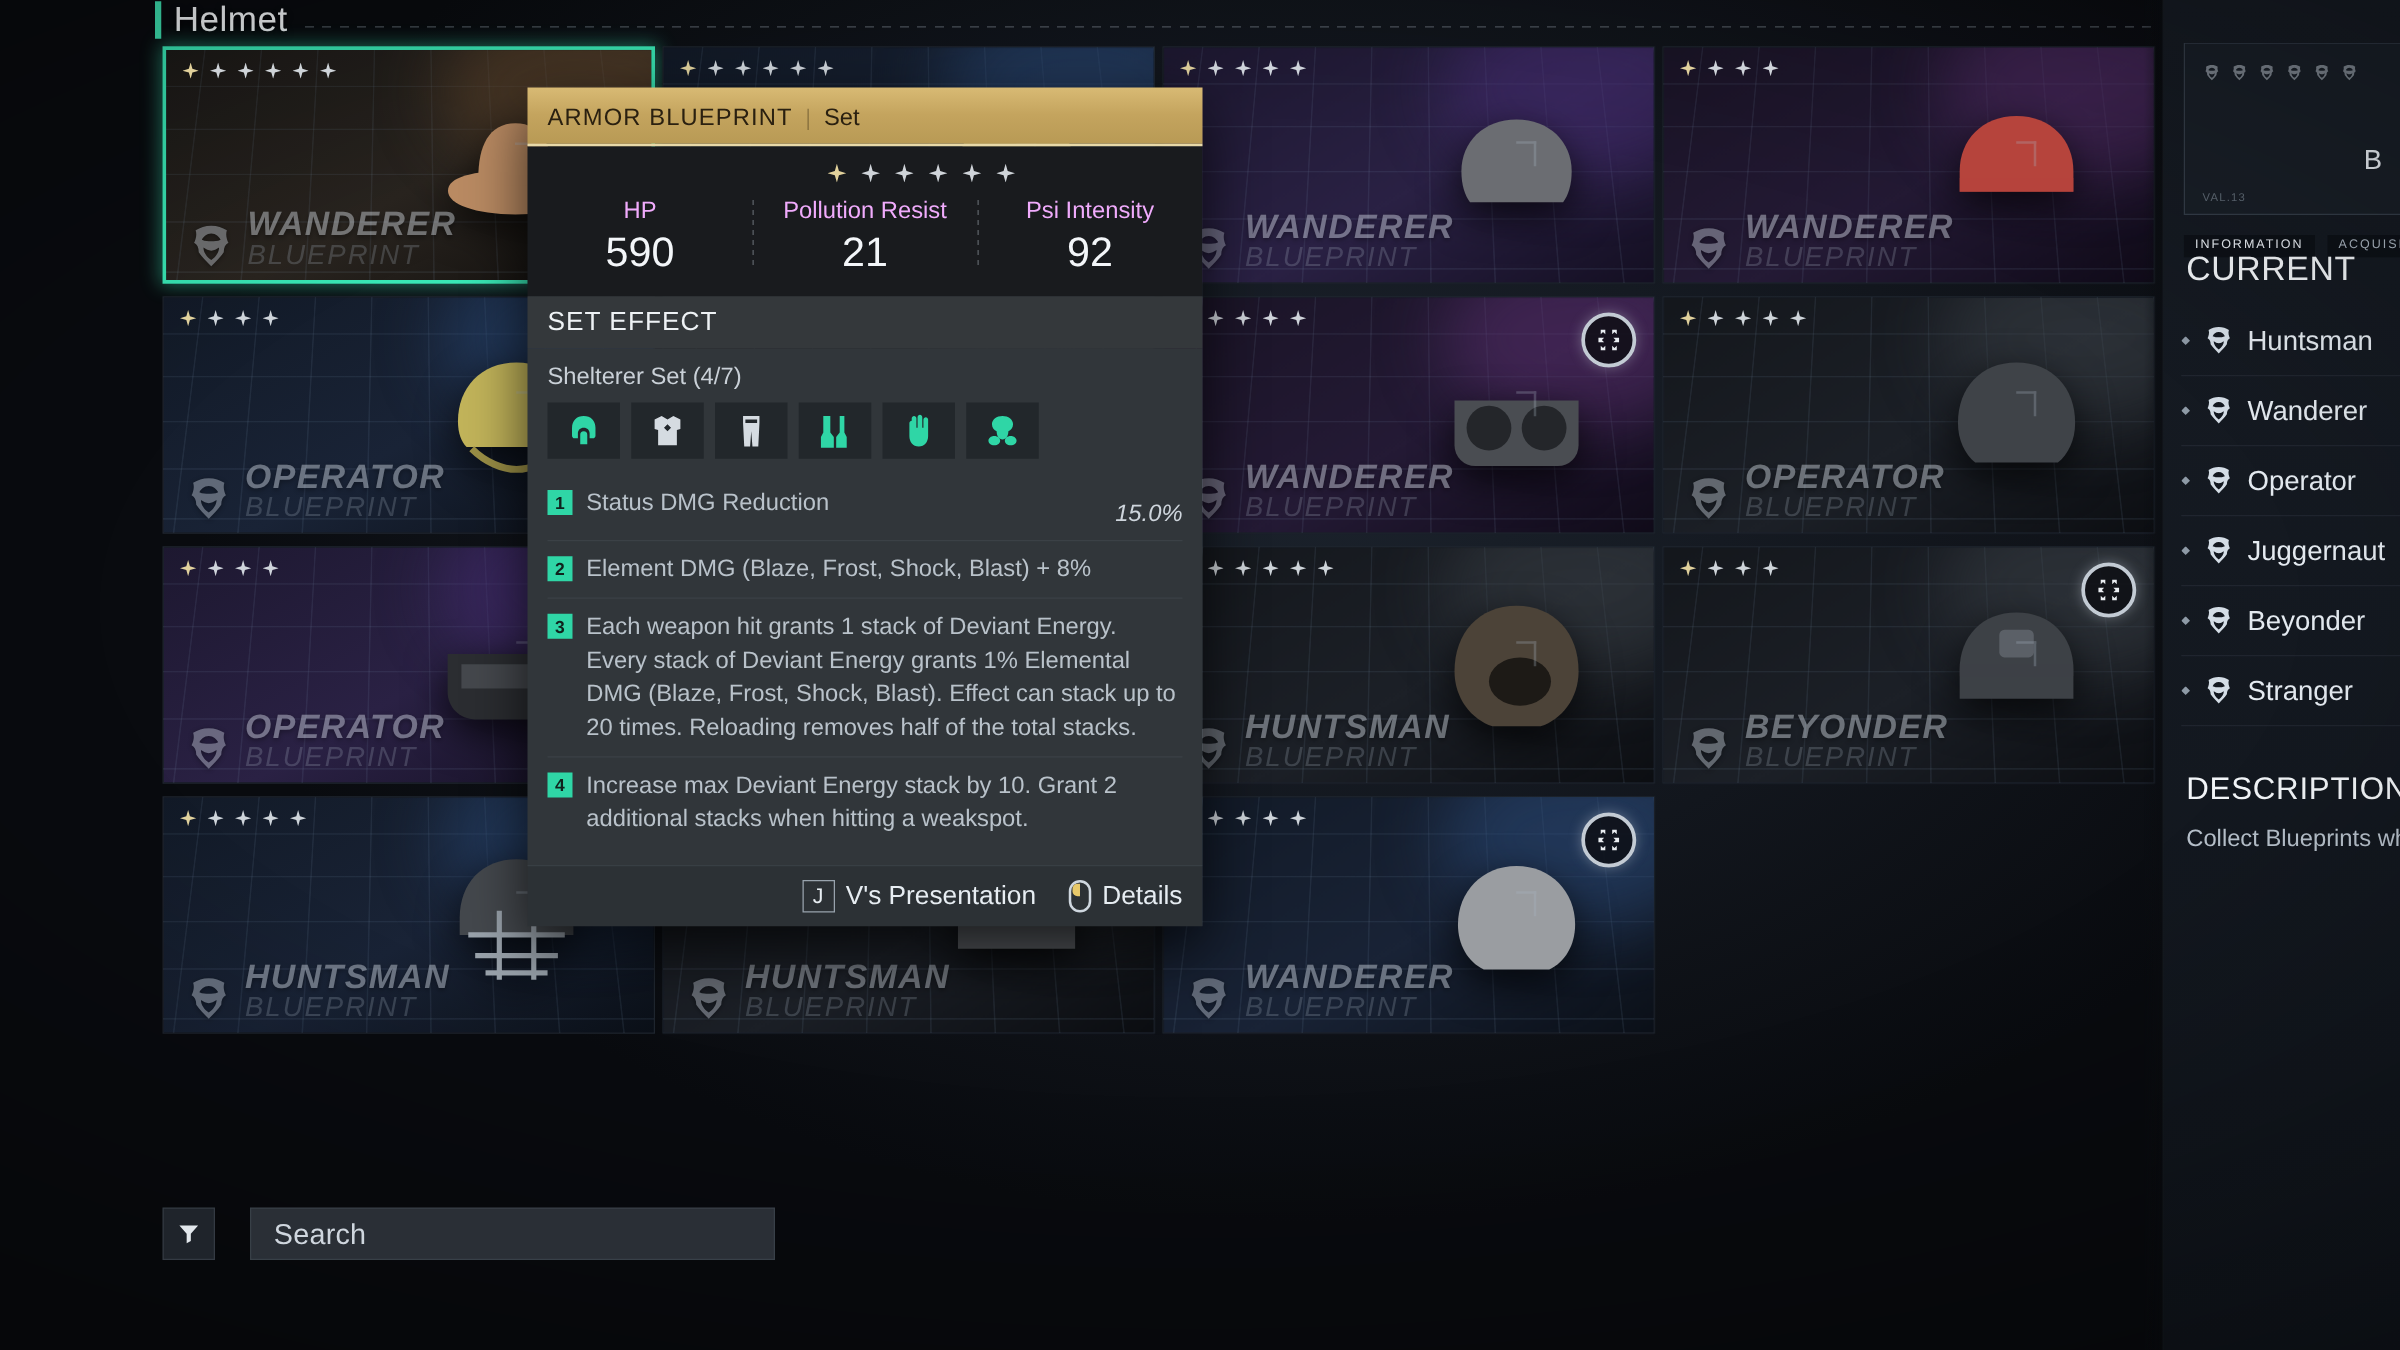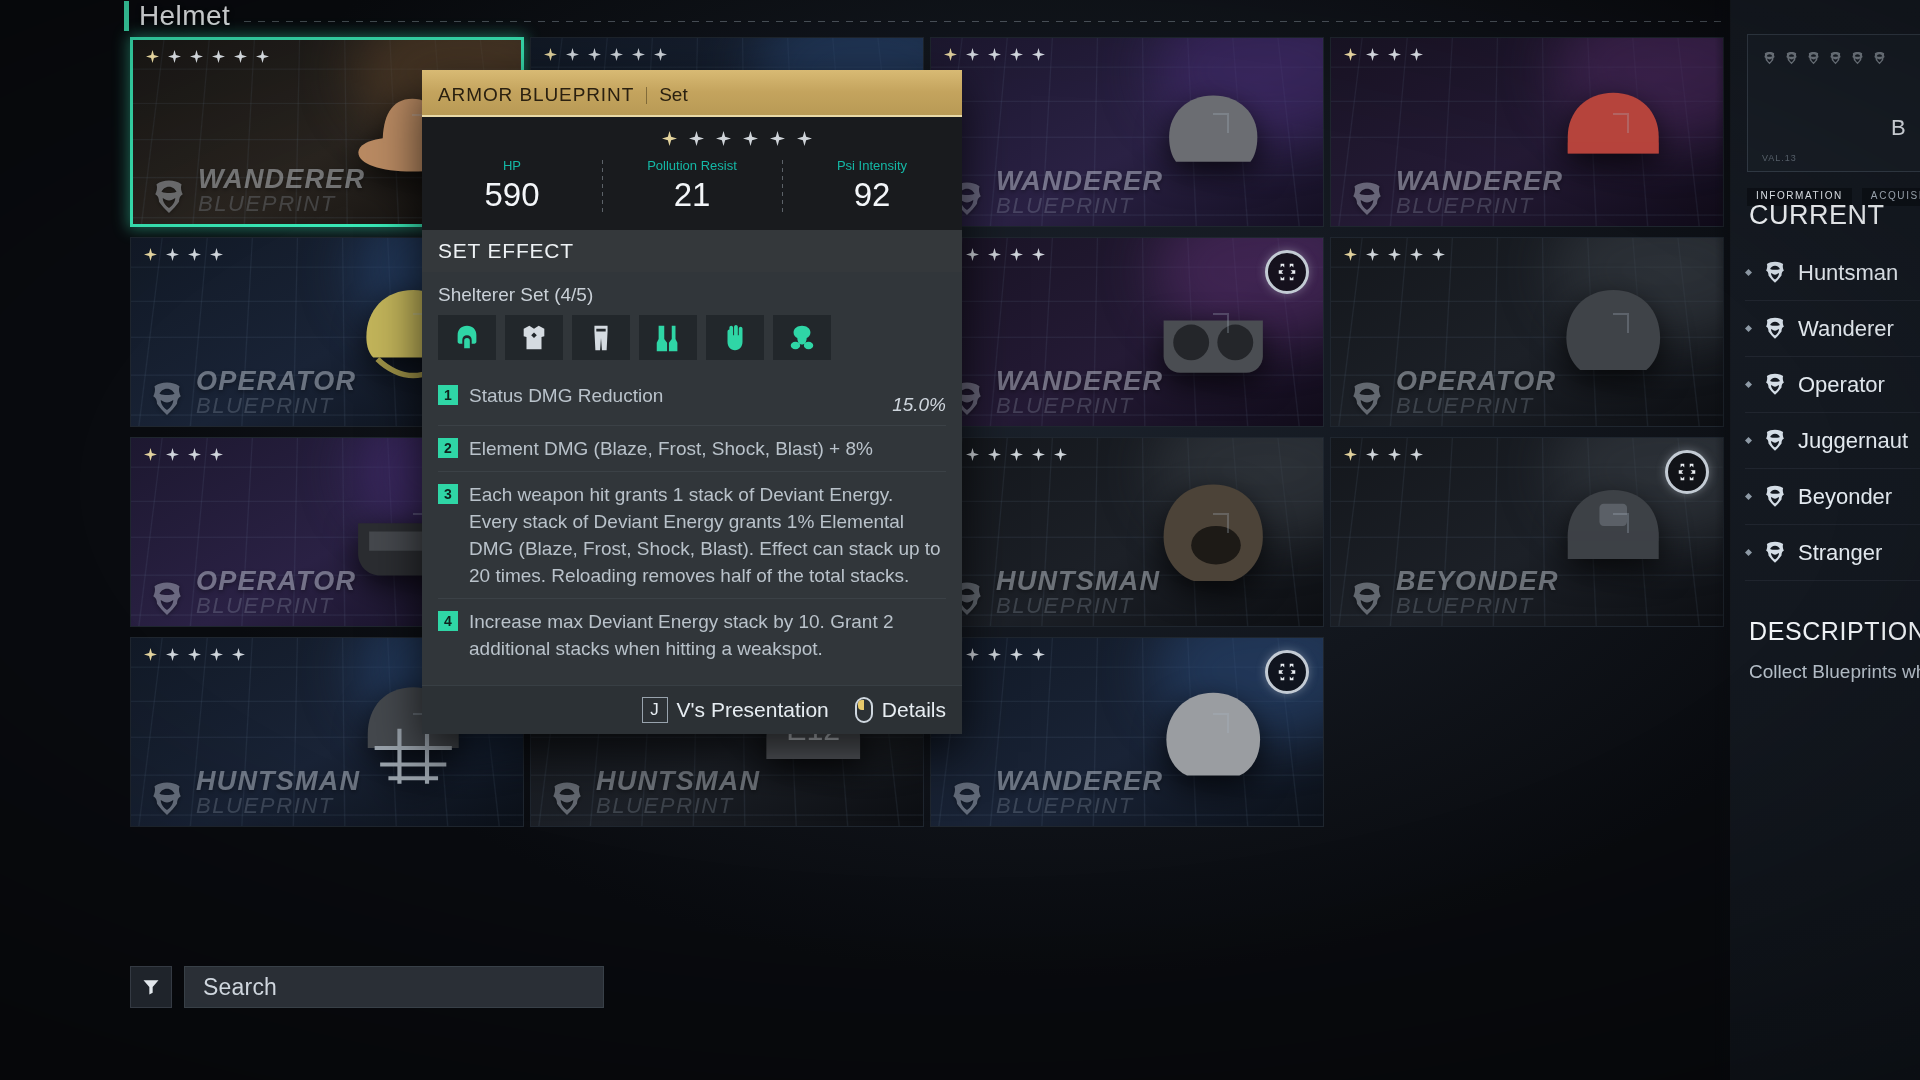--- a/index.html
+++ b/index.html
@@ -132,21 +132,21 @@
   
   .techmark {
     position:absolute; right:24%; top:40%; z-index:3;
     width:16px; height:20px; opacity:.28;
     border:2px solid #aab8c6; border-left:none; border-bottom:none;
   }
 
   
   #search-row {
     position:absolute; left:130px; bottom:72px; z-index:20;
-    display:flex; gap:12px;
+    display:flex; gap:28px;
   }
   #filter-btn {
     width:42px; height:42px; background:#1f242b;
     border:1px solid rgba(160,175,190,.16);
     display:flex; align-items:center; justify-content:center;
   }
   #filter-btn svg { width:20px; height:20px; fill:#e2e7ec; }
   #search-box {
     width:420px; height:42px; background:rgba(55,62,71,.72);
     border:1px solid rgba(160,175,190,.13);
@@ -243,21 +243,21 @@
   #tt-qstars { display:flex; gap:12px; justify-content:center; padding:6px 0 12px 90px; }
   #tt-qstars .star { width:15px; height:15px; }
   #tt-statrow { display:flex; }
   #tt-statrow .st {
     flex:1; text-align:center; position:relative; padding:0 4px;
   }
   #tt-statrow .st + .st:before {
     content:""; position:absolute; left:0; top:2px; width:1px; height:54px;
     background:repeating-linear-gradient(180deg,#5c6268 0 4px,transparent 4px 8px);
   }
-  #tt-statrow .lbl { font-size:13px; color:#14b8a6; }
+  #tt-statrow .lbl { font-size:19px; color:#f0abfc; }
   #tt-statrow .val { font-size:33px; color:#f3f6f9; margin-top:3px; }
 
   #tt-seh {
     background:#34383b; padding:9px 16px;
     font-size:21px; letter-spacing:.8px; color:#eef2f5;
   }
   #tt-body { background:#31363a; padding:12px 16px 14px 16px; }
   #tt-setname { font-size:19px; color:#c9d0d7; margin-bottom:9px; }
   #tt-slots { display:flex; gap:9px; margin-bottom:13px; }
   .slot {
@@ -870,21 +870,21 @@
           <div class="st">
             <div class="lbl">Psi Intensity</div>
             <div class="val">92</div>
           </div>
         </div>
     </div>
 
     <div id="tt-seh">SET EFFECT</div>
 
     <div id="tt-body">
-      <div id="tt-setname">Shelterer Set (4/5)</div>
+      <div id="tt-setname">Shelterer Set (4/7)</div>
       <div id="tt-slots">
           <div class="slot on">
             <svg viewBox="0 0 32 32">
               <path d="M16 3C10 3 6 7 6 13v7c0 1 1 2 2 2h3v-4c0-3 2-5 5-5s5 2 5 5v4h3c1 0 2-1 2-2v-7c0-6-4-10-10-10zm0 13c-2 0-3 1-3 3v8h6v-8c0-2-1-3-3-3z"></path>
             </svg>
           </div>
           <div class="slot off">
             <svg viewBox="0 0 32 32">
               <path d="M11 3L5 6v8l3 1v13h16V15l3-1V6l-6-3-5 3-5-3zm5 7l3 3-3 3-3-3 3-3z"></path>
             </svg>

